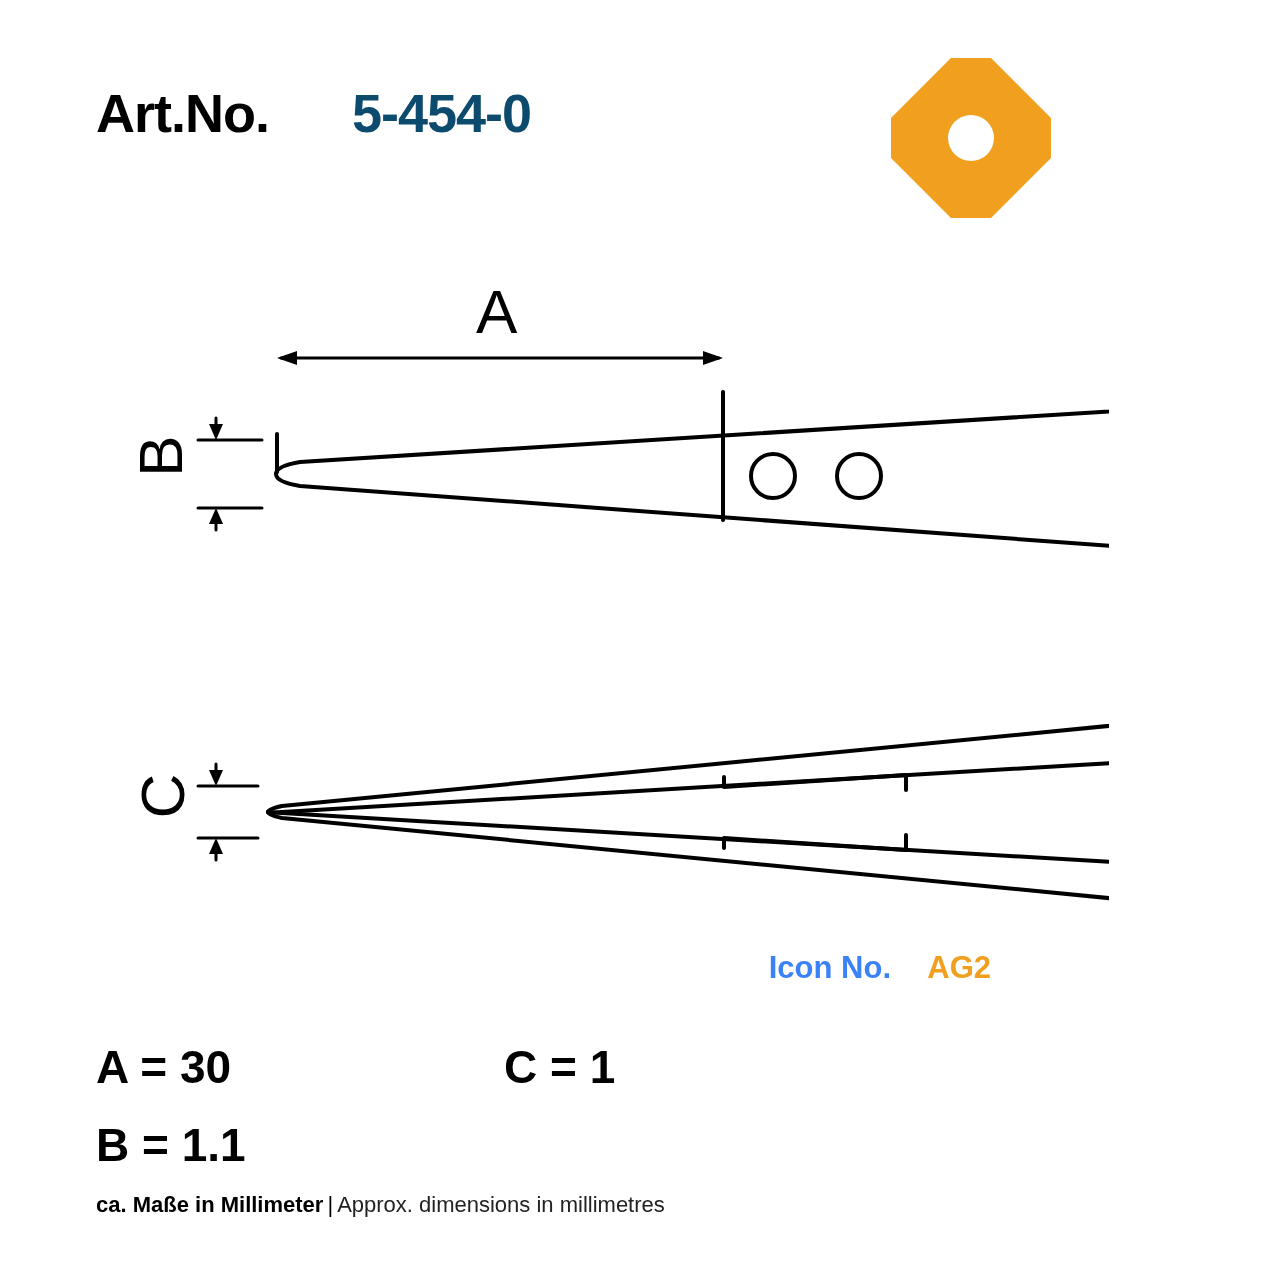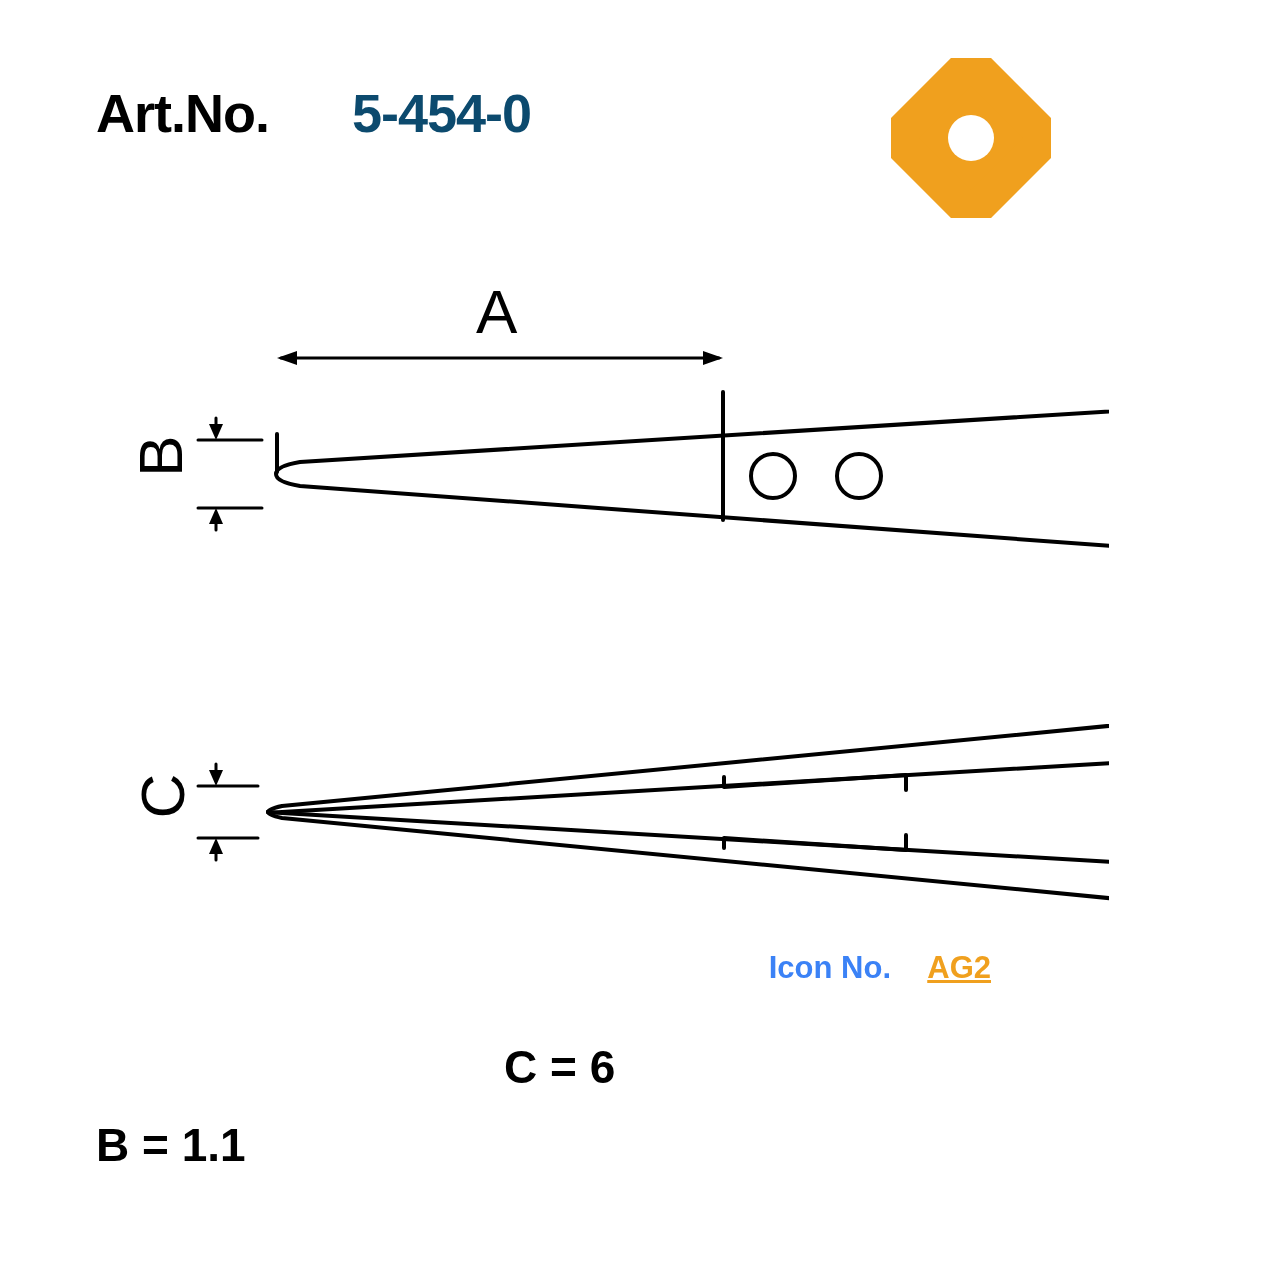--- a/index.html
+++ b/index.html
@@ -93,21 +93,20 @@
     white-space: nowrap;
   }
   .icon-value {
     position: absolute;
     right: 118px;
     top: 950px;
     font-size: 31px;
     font-weight: bold;
     color: #f0a01e;
     white-space: nowrap;
-    text-decoration: underline;
   }
 
   
   .meas {
     position: absolute;
     font-size: 46px;
     font-weight: bold;
     color: #000000;
     white-space: nowrap;
     letter-spacing: 0px;
@@ -194,17 +193,21 @@
     </g>
   </svg>
 
   <div class="dim-letter dim-A">A</div>
   <div class="dim-letter dim-B">B</div>
   <div class="dim-letter dim-C">C</div>
 
   <div class="icon-label">Icon No.</div>
   <div class="icon-value">AG2</div>
 
+  <div class="meas meas-a">A = 30</div>
   <div class="meas meas-b">B = 1.1</div>
-  <div class="meas meas-c">C = 6</div>
-
+  <div class="meas meas-c">C = 1</div>
+
+  <div class="footnote">
+    <span class="de">ca. Maße in Millimeter</span><span class="sep">|</span><span class="en">Approx. dimensions in millimetres</span>
+  </div>
 
 </div>
 
 </body></html>

